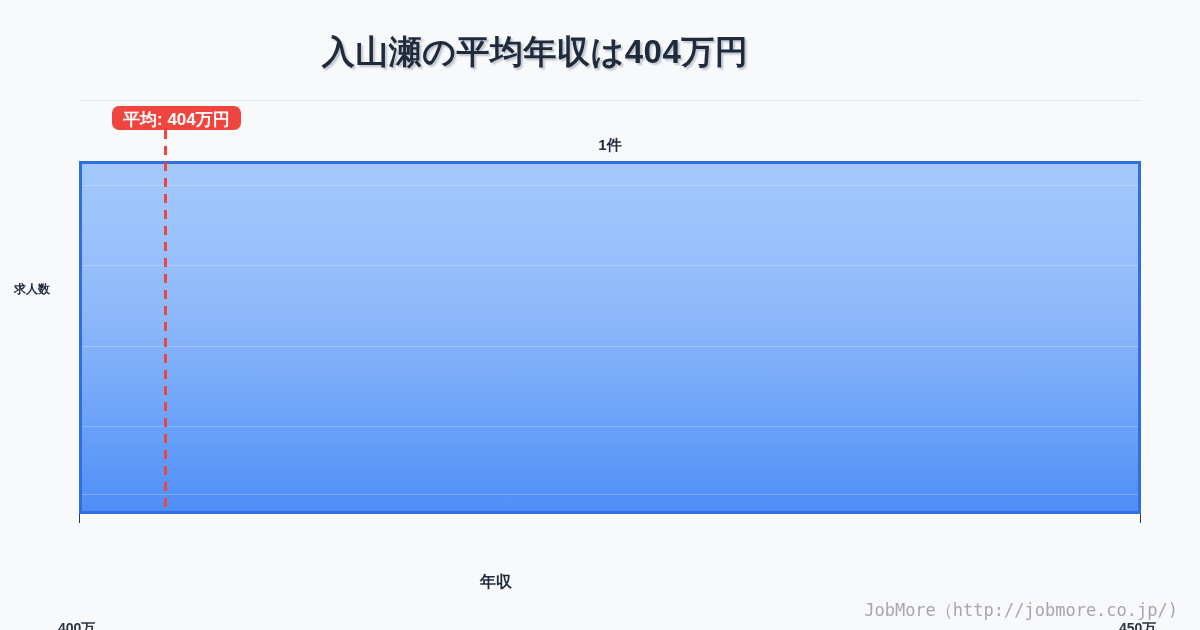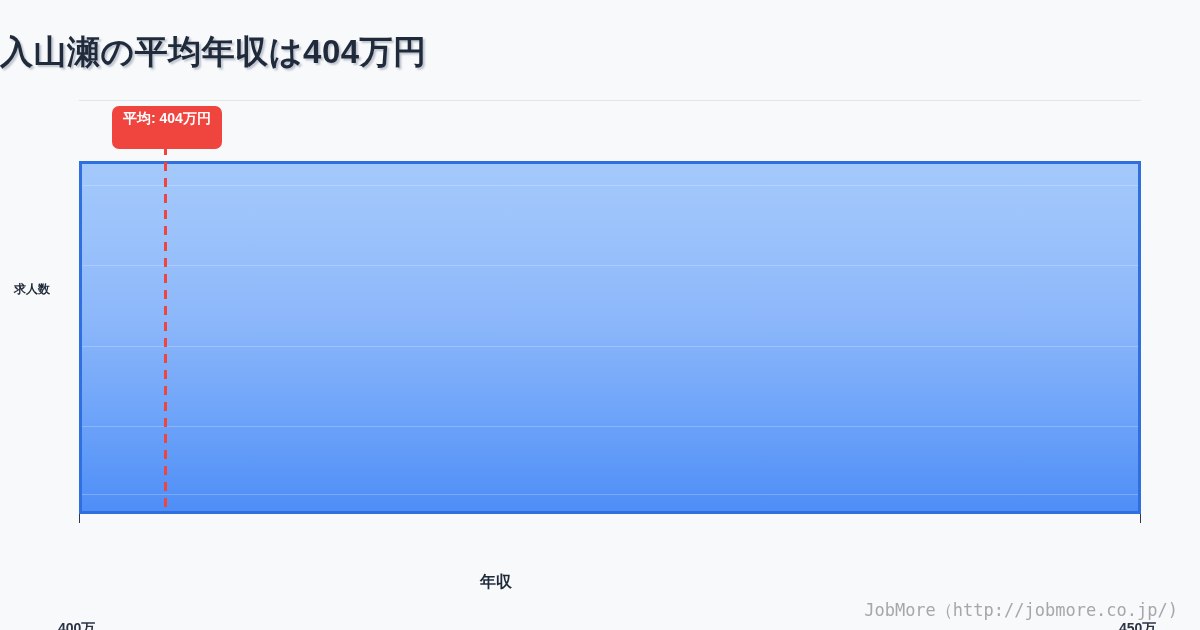--- a/index.html
+++ b/index.html
@@ -16,21 +16,21 @@
     position: relative;
     -webkit-font-smoothing: antialiased;
   }
 
   
   #chart-title {
     position: absolute;
     top: 30px;
     left: 0;
     width: 1070px;
-    text-align: left;
+    text-align: center;
     font-size: 33px;
     font-weight: bold;
     color: #1f2a3a;
     letter-spacing: 0.5px;
     text-shadow: 2px 2px 2px rgba(120,130,150,0.45);
     white-space: nowrap;
   }
 
   
   #plot-area {
@@ -102,23 +102,23 @@
       #ef4444 0px, #ef4444 9px,
       rgba(0,0,0,0) 9px, rgba(0,0,0,0) 16px
     );
   }
   #avg-badge {
     position: absolute;
     left: 43px;      
     top: 6px;        
     background: #f0453f;
     color: #ffffff;
-    font-size: 14px;
-    font-weight: bold;
-    padding: 4px 11px 23px 11px;
+    font-size: 17px;
+    font-weight: bold;
+    padding: 4px 11px 0 11px;
     border-radius: 7px;
     white-space: nowrap;
     line-height: 1.15;
   }
 
   
   .axis-tick {
     position: absolute;
     width: 1px;
     height: 9px;
@@ -173,20 +173,21 @@
 </style>
 </head>
 <body>
 
 <div id="chart-title">入山瀬の平均年収は404万円</div>
 
 <div id="plot-area">
 
   <div id="top-rule"></div>
 
+  <div id="bar-value-label">1件</div>
 
   <div id="bar-1" style="border-color: rgb(47, 111, 224); background: linear-gradient(rgb(163, 201, 252) 0%, rgb(156, 195, 251) 18%, rgb(140, 183, 250) 45%, rgb(107, 162, 249) 75%, rgb(79, 142, 247) 100%);">
     <div class="bar-gridline" id="bar-gridline-1"></div>
     <div class="bar-gridline" id="bar-gridline-2"></div>
     <div class="bar-gridline" id="bar-gridline-3"></div>
     <div class="bar-gridline" id="bar-gridline-4"></div>
     <div class="bar-gridline" id="bar-gridline-5"></div>
   </div>
 
   <div id="avg-line" style="left: 85px; background: repeating-linear-gradient(rgb(240, 69, 63) 0px, rgb(240, 69, 63) 9px, rgba(0, 0, 0, 0) 9px, rgba(0, 0, 0, 0) 16px);"></div>

